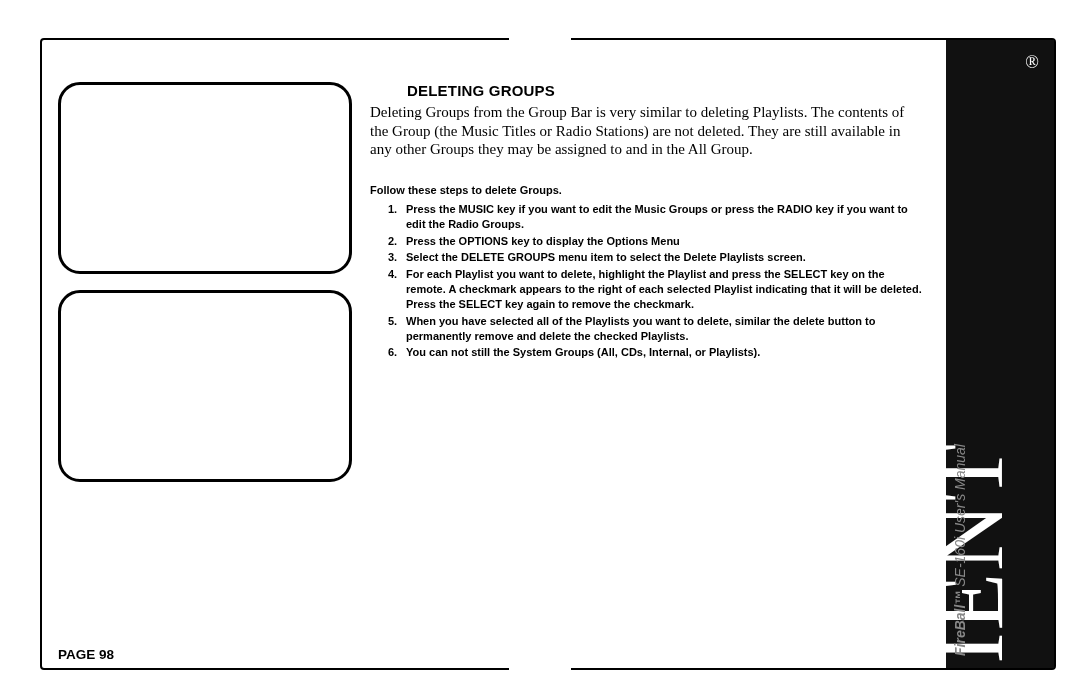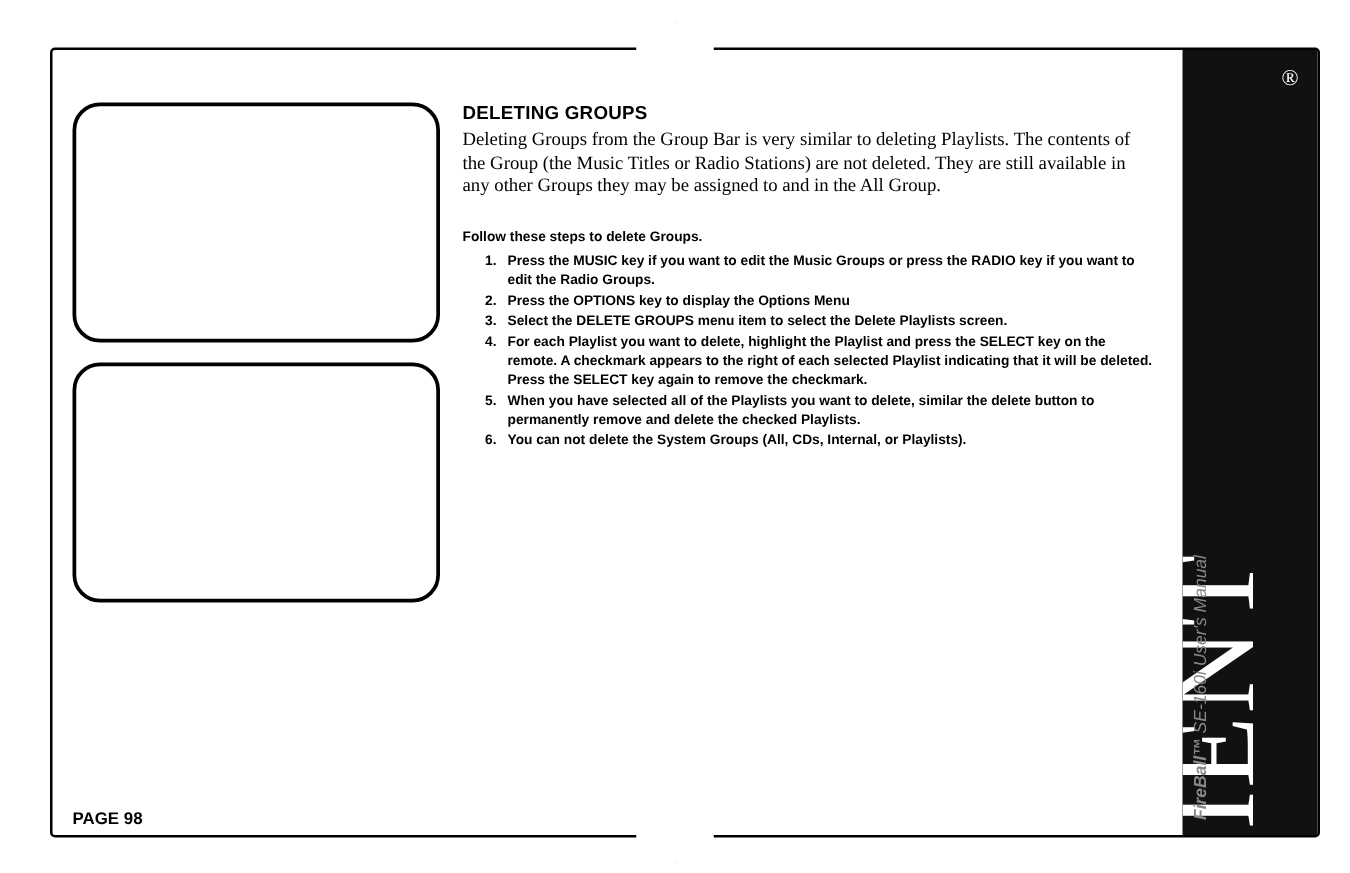--- a/index.html
+++ b/index.html
@@ -27,21 +27,21 @@
   .sidebar .manual-line { position:absolute; bottom:12px; left:22px; transform:rotate(-90deg); transform-origin:left bottom; color:#888; font-family:Arial, sans-serif; font-size:14px; white-space:nowrap; font-style:italic; }
   .sidebar .manual-line .bold { font-weight:bold; }
 
   
   .box1, .box2 { position:absolute; left:58px; width:294px; border:3px solid #000; border-radius:22px; background:#fff; }
   .box1 { top:82px; height:192px; }
   .box2 { top:290px; height:192px; }
 
   
   .content { position:absolute; left:370px; right:156px; top:82px; font-size:15px; line-height:1.25; }
-  .content h2 { font-family:Arial, sans-serif; font-weight:bold; font-size:15px; margin-bottom:2px; letter-spacing:.2px; }
+  .content h2 { font-family:Arial, sans-serif; font-weight:bold; font-size:15px; margin-bottom:2px; letter-spacing:.2px;margin-left:37px; }
   .content .intro { font-family:"Times New Roman",serif; font-size:15px; margin-bottom:24px; }
   .steps-block { font-family:Arial, sans-serif; font-weight:bold; font-size:11px; line-height:1.35; }
   .steps-block .lead { margin-bottom:4px; }
   .steps-block ol { list-style:none; padding-left:18px; }
   .steps-block li { position:relative; padding-left:18px; margin-bottom:2px; }
   .steps-block li .num { position:absolute; left:0; }
 
   .page-num { position:absolute; left:58px; bottom:36px; font-family:Arial, sans-serif; font-weight:bold; font-size:13.5px; }
 </style>
 </head>
@@ -79,19 +79,19 @@
     <p class="intro">Deleting Groups from the Group Bar is very similar to deleting Playlists. The contents of the Group (the Music Titles or Radio Stations) are not deleted. They are still available in any other Groups they may be assigned to and in the All Group.</p>
 
     <div class="steps-block">
       <div class="lead">Follow these steps to delete Groups.</div>
       <ol>
         <li><span class="num">1.</span><span>Press the MUSIC key if you want to edit the Music Groups or press the RADIO key if you want to edit the Radio Groups.</span></li>
         <li><span class="num">2.</span><span>Press the OPTIONS key to display the Options Menu</span></li>
         <li><span class="num">3.</span><span>Select the DELETE GROUPS menu item to select the Delete Playlists screen.</span></li>
         <li><span class="num">4.</span><span>For each Playlist you want to delete, highlight the Playlist and press the SELECT key on the remote. A checkmark appears to the right of each selected Playlist indicating that it will be deleted. Press the SELECT key again to remove the checkmark.</span></li>
         <li><span class="num">5.</span><span>When you have selected all of the Playlists you want to delete, similar the delete button to permanently remove and delete the checked Playlists.</span></li>
-        <li><span class="num">6.</span><span>You can not delete the System Groups (All, CDs, Internal, or Playlists).</span></li>
+        <li><span class="num">6.</span><span>You can not still the System Groups (All, CDs, Internal, or Playlists).</span></li>
       </ol>
     </div>
   </div>
 
   <div class="page-num">PAGE 98</div>
 </div>
 
 </body></html>

